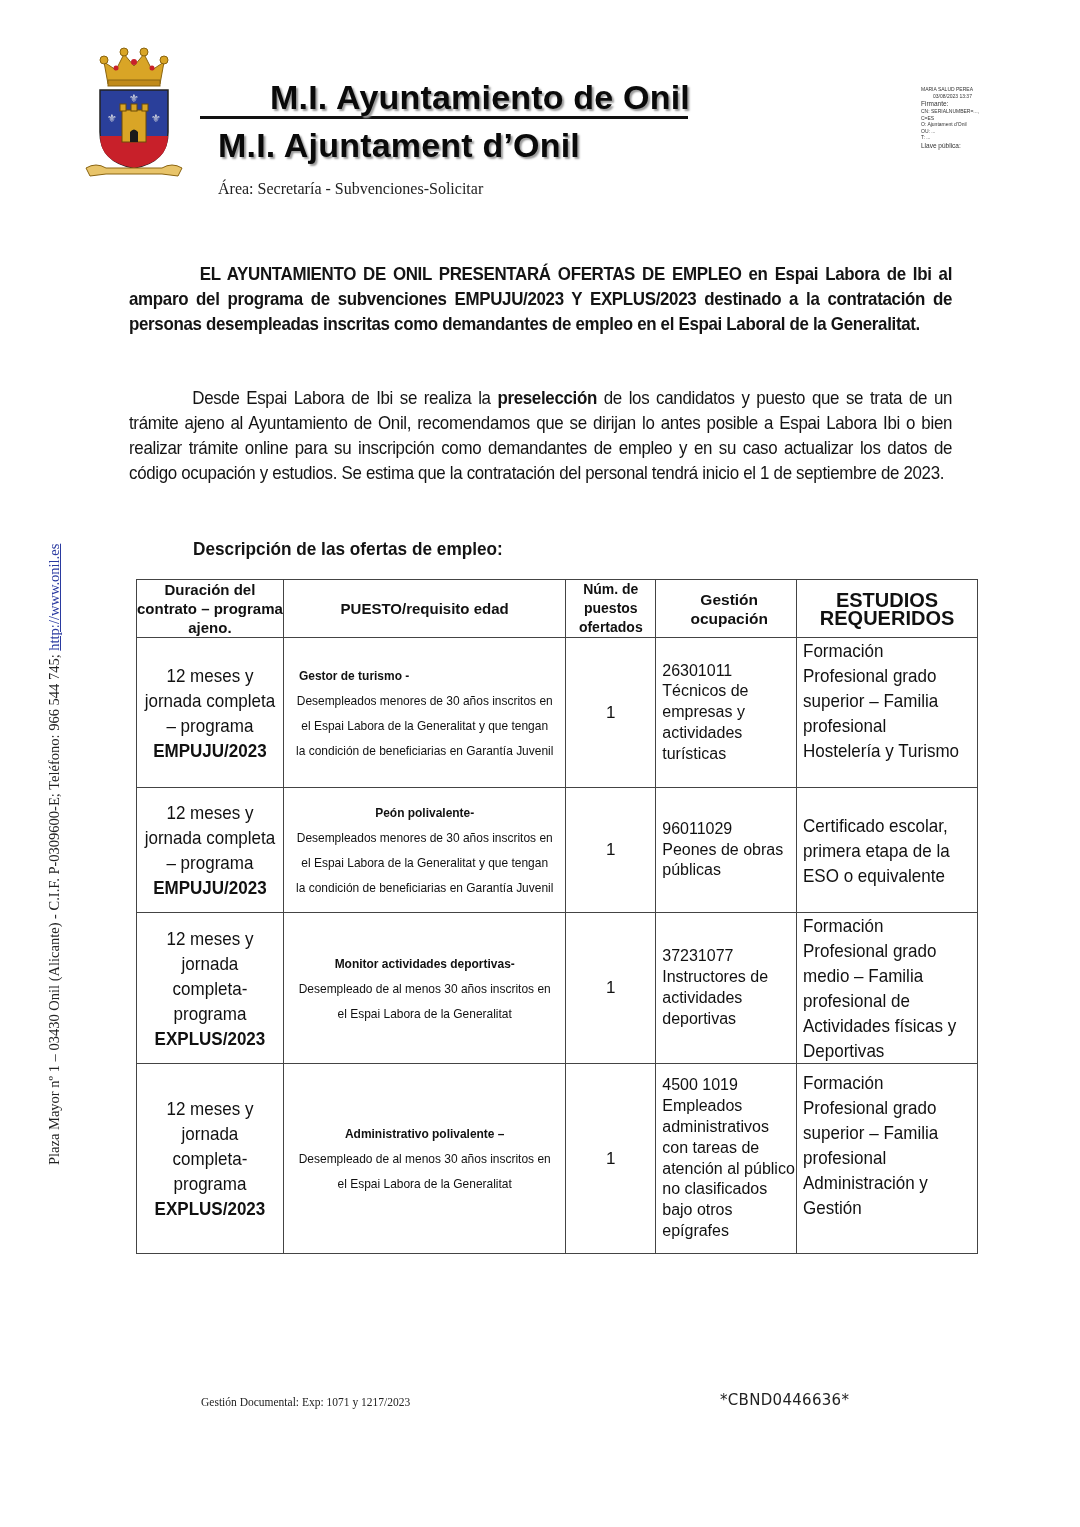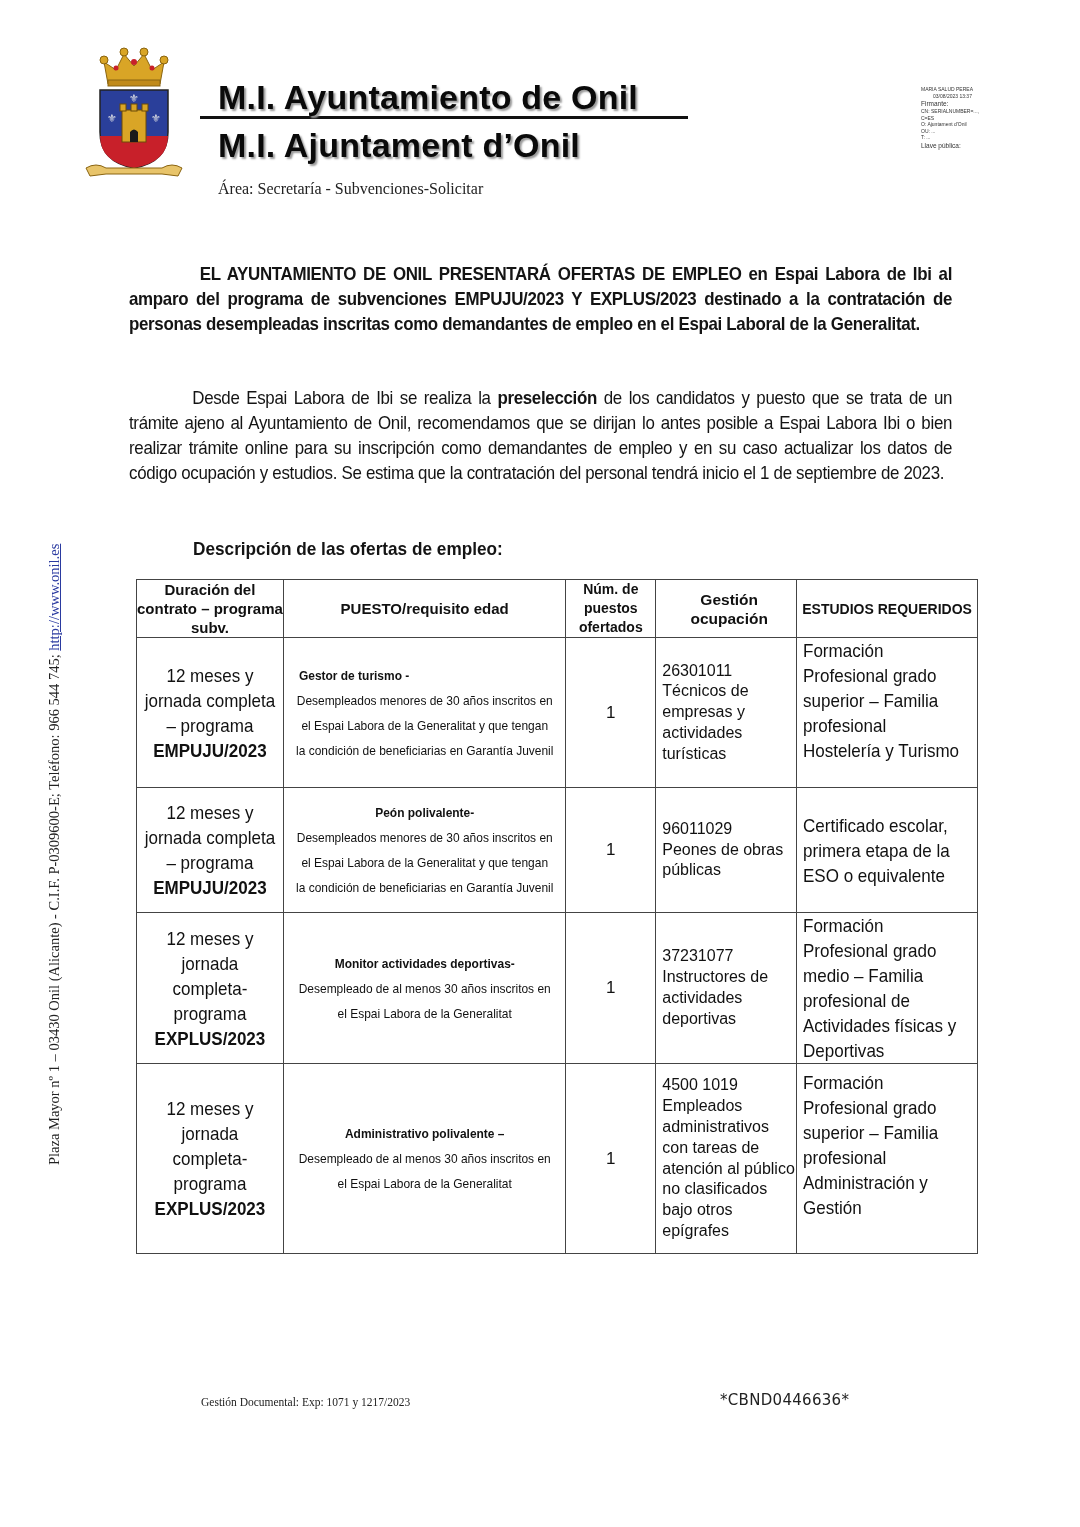--- a/index.html
+++ b/index.html
@@ -7,21 +7,21 @@
   body { position: relative; font-family: "Liberation Sans", sans-serif; color: #111; }
 
   
   .crest { position: absolute; left: 84px; top: 44px; width: 100px; height: 136px; }
 
   .title-block { position: absolute; left: 200px; top: 78px; width: 490px; }
   .title1, .title2 {
     font-family: "Liberation Sans", sans-serif; font-weight: bold; font-size: 34px;
     color: #0a0a0a; text-shadow: 2px 2px 2px #9a9a9a; letter-spacing: 0.2px; white-space: nowrap;
   }
-  .title1 { padding-left: 18px; line-height: 38px; }
+  .title1 { padding-left: 18px; line-height: 38px; text-align: right; }
   .title-rule { height: 3px; background: #111; width: 488px; margin-top: 0px; }
   .title2 { padding-left: 18px; line-height: 40px; margin-top: 6px; }
 
   .area { position: absolute; left: 218px; top: 180px; font-family: Liberation Serif, serif; font-size: 16px; color: #222; }
 
   .sig-box { position: absolute; left: 921px; top: 86px; width: 70px; font-size: 5px; line-height: 6.5px; color: #333; font-family: "Liberation Sans", sans-serif; }
   .sig-box .lg { font-size: 6.5px; line-height: 9px; }
 
   .sidebar-text {
     position: absolute; left: 46px; top: 1165px; width: 720px;
@@ -130,25 +130,25 @@
 
 <div class="para p2">
   <span class="indent"></span><span>Desde Espai Labora de Ibi se realiza la </span><b>preselección</b><span> de los  candidatos y puesto que se trata de  un trámite ajeno al Ayuntamiento de Onil,  recomendamos que se dirijan lo antes posible a Espai Labora Ibi o bien realizar trámite online para  su inscripción como demandantes de empleo y en su caso actualizar los datos de  código ocupación y estudios. Se estima que la contratación del personal tendrá inicio el 1 de septiembre de 2023.</span>
 </div>
 
 <div class="section-title">Descripción de las ofertas de empleo:</div>
 
 <table class="offers">
   <thead>
     <tr>
-      <th class="c-dur" style="font-size:15px;line-height:19px">Duración del contrato – programa subv.</th>
+      <th class="c-dur" style="font-size:15px;line-height:19px">Duración del contrato – programa ajeno.</th>
       <th class="c-puesto" style="font-size:15px;line-height:18px">PUESTO/requisito edad</th>
       <th class="c-num" style="font-size:14px;line-height:19px">Núm. de puestos ofertados</th>
       <th class="h-code c-code" style="font-size:15.5px;line-height:19px">Gestión ocupación</th>
-      <th class="c-est" style="font-size:14px;line-height:18px;text-align:center;padding-left:0">ESTUDIOS REQUERIDOS</th>
+      <th class="c-est" style="font-size:20px;line-height:18px;text-align:center;padding-left:0">ESTUDIOS REQUERIDOS</th>
     </tr>
   </thead>
   <tbody>
     <tr class="r1">
       <td class="c-dur"><span class="cond"><span>12 meses y jornada completa – programa</span><br><span class="bold">EMPUJU/2023</span></span></td>
       <td class="c-puesto"><span class="cond"><span class="puesto-title">Gestor de turismo -</span><span>Desempleados menores de 30 años inscritos en el Espai Labora de la Generalitat y que tengan la condición de beneficiarias en Garantía Juvenil</span></span></td>
       <td class="c-num">1</td>
       <td class="c-code"><span>26301011</span><br><span>Técnicos de empresas y actividades turísticas</span></td>
       <td class="c-est" style="vertical-align:top"><span class="cond" style="transform-origin:0 0">Formación Profesional grado superior – Familia profesional Hostelería y Turismo</span></td>
     </tr>

